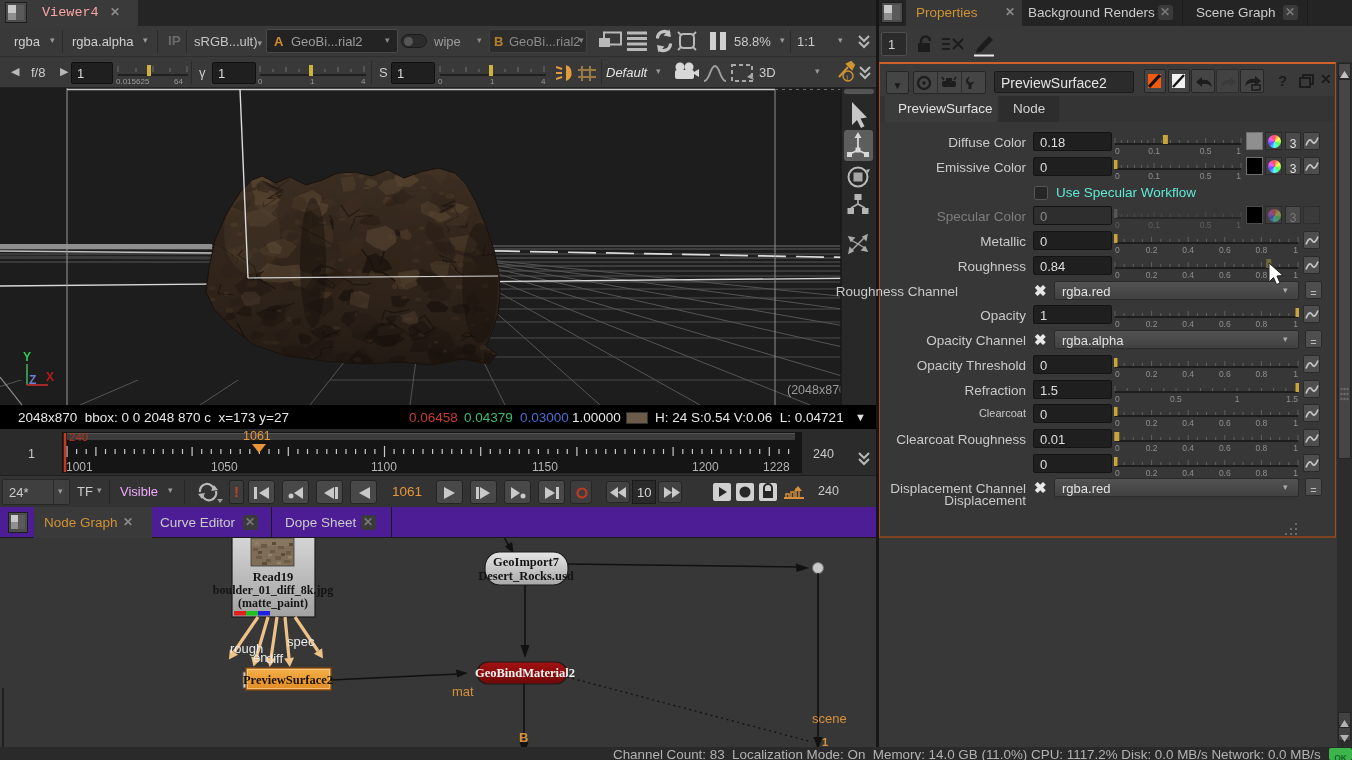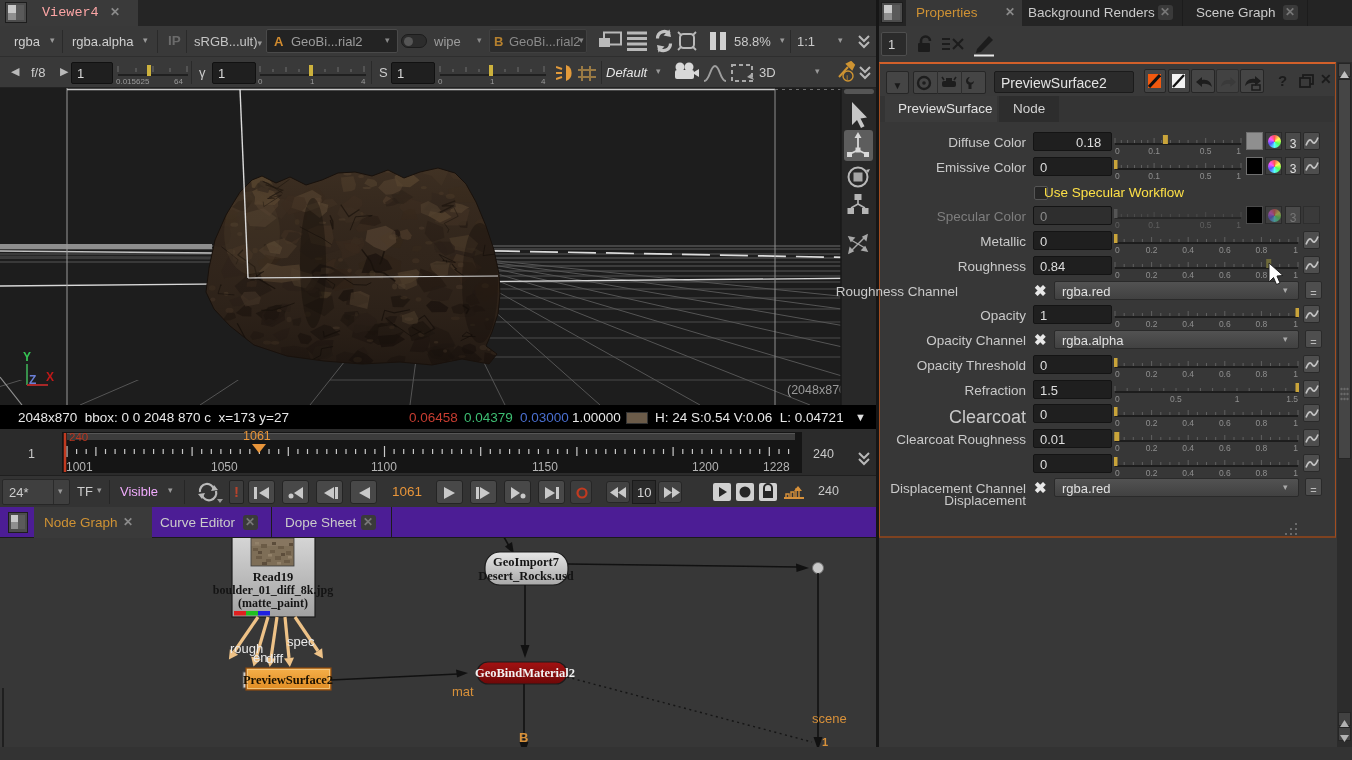--- a/index.html
+++ b/index.html
@@ -1019,21 +1019,21 @@
     <div class="txt" style="left:440px;top:7px;font-size:14px;color:#1b1b1b;font-weight:bold;">✕</div>
     <div class="abs" style="left:0px;top:32px;width:454px;height:26px;background:#343434;"></div>
     <div class="abs" style="left:5px;top:32px;width:112px;height:26px;background:#3b3b3b;"></div>
     <div class="txt" style="left:18px;top:37px;font-size:13.5px;color:#e2e2e2;">PreviewSurface</div>
     <div class="abs" style="left:119px;top:32px;width:60px;height:26px;background:#2d2d2d;"></div>
     <div class="txt" style="left:133px;top:37px;font-size:13.5px;color:#d2d2d2;">Node</div>
     <div class="abs" style="left:0;top:58px;width:454px;height:414px;background:#373737;"></div>
     <div class="abs" style="left:0;top:69px;width:457px;height:24px;">
         <div class="txt" style="right:311px;top:2px;font-size:13.5px;color:#c9c9c9;">Diffuse Color</div>
         <div class="abs" style="left:153px;top:-1px;width:79px;height:19px;background:#1f1f1f;border:1px solid #141414;border-radius:2px;">
-          <span class="txt" style="left:6px;top:2px;font-size:13px;color:#dedede;margin-left:36px;">0.18</span>
+          <span class="txt" style="left:6px;top:2px;font-size:13px;color:#dedede;">0.18</span>
         </div>
         <svg class="abs" style="left:234px;top:0px;" width="128" height="22" viewBox="0 0 128 22">
           <line x1="1" y1="11" x2="127" y2="11" stroke="#161616" stroke-width="1.6"></line>
           <line x1="1.0" y1="5" x2="1.0" y2="10" stroke="#606060" stroke-width="1"></line>
           <line x1="7.3" y1="7" x2="7.3" y2="10" stroke="#606060" stroke-width="1"></line>
           <line x1="13.6" y1="7" x2="13.6" y2="10" stroke="#606060" stroke-width="1"></line>
           <line x1="20.5" y1="7" x2="20.5" y2="10" stroke="#606060" stroke-width="1"></line>
           <line x1="27.5" y1="7" x2="27.5" y2="10" stroke="#606060" stroke-width="1"></line>
           <line x1="33.8" y1="7" x2="33.8" y2="10" stroke="#606060" stroke-width="1"></line>
           <line x1="40.1" y1="5" x2="40.1" y2="10" stroke="#606060" stroke-width="1"></line>
@@ -1100,21 +1100,21 @@
         </div>
         <div class="abs" style="left:405px;top:-1px;width:16px;height:18px;background:#4a4a4a;border:1px solid #2a2a2a;text-align:center;"><span style="font-size:12px;color:#e0e0e0;position:relative;top:1px;">3</span></div>
         <div class="abs curvebtn" style="left:423px;">
           <svg style="position:absolute;left:1px;top:3px;" width="14" height="11" viewBox="0 0 14 11">
             <path d="M1,9.5 C3.5,3 5.5,3 7,5.5 C8.5,8 10.5,8 13,1.5" fill="none" stroke="#c2c2c2" stroke-width="1.7"></path>
           </svg>
         </div>
       </div>
     <div class="abs" style="left:0;top:120px;width:457px;height:24px;">
         <div class="abs" style="left:154px;top:2px;width:14px;height:14px;background:#262626;border:1px solid #555;border-radius:2px;"></div>
-        <div class="txt" style="left:164px;top:1px;font-size:13.5px;color:#fde047;">Use Specular Workflow</div>
+        <div class="txt" style="left:176px;top:1px;font-size:13.5px;color:#5eead4;">Use Specular Workflow</div>
       </div>
     <div class="abs" style="left:0;top:143px;width:457px;height:24px;">
         <div class="txt" style="right:311px;top:2px;font-size:13.5px;color:#7e7e7e;">Specular Color</div>
         <div class="abs" style="left:153px;top:-1px;width:79px;height:19px;background:#2e2e2e;border:1px solid #141414;border-radius:2px;">
           <span class="txt" style="left:6px;top:2px;font-size:13px;color:#8a8a8a;">0</span>
         </div>
         <svg class="abs" style="left:234px;top:0px;" width="128" height="22" viewBox="0 0 128 22">
           <line x1="1" y1="11" x2="127" y2="11" stroke="#232323" stroke-width="1.6"></line>
           <line x1="1.0" y1="5" x2="1.0" y2="10" stroke="#4a4a4a" stroke-width="1"></line>
           <line x1="7.3" y1="7" x2="7.3" y2="10" stroke="#4a4a4a" stroke-width="1"></line>
@@ -1361,21 +1361,21 @@
           <text x="184.0" y="21" font-size="8.5" fill="#8f8f8f" text-anchor="end" font-family="Liberation Sans">1.5</text>
           <rect x="181.5" y="2" width="5" height="9" fill="#c9a43a"></rect>
         </svg>
         <div class="abs curvebtn" style="left:423px;">
           <svg style="position:absolute;left:1px;top:3px;" width="14" height="11" viewBox="0 0 14 11">
             <path d="M1,9.5 C3.5,3 5.5,3 7,5.5 C8.5,8 10.5,8 13,1.5" fill="none" stroke="#c2c2c2" stroke-width="1.7"></path>
           </svg>
         </div>
       </div>
     <div class="abs" style="left:0;top:341px;width:457px;height:24px;">
-        <div class="txt" style="right:311px;top:2px;font-size:18px;color:#c9c9c9;">Clearcoat</div>
+        <div class="txt" style="right:311px;top:2px;font-size:11px;color:#c9c9c9;">Clearcoat</div>
         <div class="abs" style="left:153px;top:-1px;width:79px;height:19px;background:#1f1f1f;border:1px solid #141414;border-radius:2px;">
           <span class="txt" style="left:6px;top:2px;font-size:13px;color:#dedede;">0</span>
         </div>
         <svg class="abs" style="left:234px;top:0px;" width="185" height="22" viewBox="0 0 185 22">
           <line x1="1" y1="11" x2="184" y2="11" stroke="#161616" stroke-width="1.6"></line>
           <line x1="1.0" y1="5" x2="1.0" y2="10" stroke="#606060" stroke-width="1"></line>
           <line x1="10.2" y1="7" x2="10.2" y2="10" stroke="#606060" stroke-width="1"></line>
           <line x1="19.3" y1="7" x2="19.3" y2="10" stroke="#606060" stroke-width="1"></line>
           <line x1="28.4" y1="7" x2="28.4" y2="10" stroke="#606060" stroke-width="1"></line>
           <line x1="37.6" y1="5" x2="37.6" y2="10" stroke="#606060" stroke-width="1"></line>
@@ -1539,13 +1539,17 @@
         </svg></div>
     <div class="abs" style="left:1px;top:665px;width:13px;height:14px;background:#424242;border:1px solid #252525;text-align:center;"><svg width="9" height="7" style="margin-top:3px;">
           <path d="M0,0 L4.5,7 L9,0 Z" fill="#b2b2b2"></path>
         </svg></div>
   </div>
 
   <svg class="abs" style="left:1266px;top:262px;z-index:50;" width="20" height="26" viewBox="0 0 20 26">
     <path d="M3,1 L3,20 L7.5,15.5 L10.5,22.5 L14,21 L11,14 L17,13.5 Z" fill="#fff" stroke="#222" stroke-width="1"></path>
   </svg>
 
+  <div class="abs" id="statusbar" style="left:0;top:747px;width:1352px;height:13px;background:#2a2a2a;">
+    <div class="txt" style="left:613px;top:0px;font-size:13.4px;color:#b2b2b2;">Channel Count: 83&nbsp;&nbsp;Localization Mode: On&nbsp;&nbsp;Memory: 14.0 GB (11.0%) CPU: 1117.2% Disk: 0.0 MB/s Network: 0.0 MB/s</div>
+    <div class="abs" style="left:1329px;top:1px;width:23px;height:12px;background:#3cb54a;border-radius:2px;text-align:center;"><span style="font-size:8.5px;color:#136326;font-weight:bold;position:relative;top:-1px;">OK</span></div>
+  </div>
 </div>
 
 </body></html>

